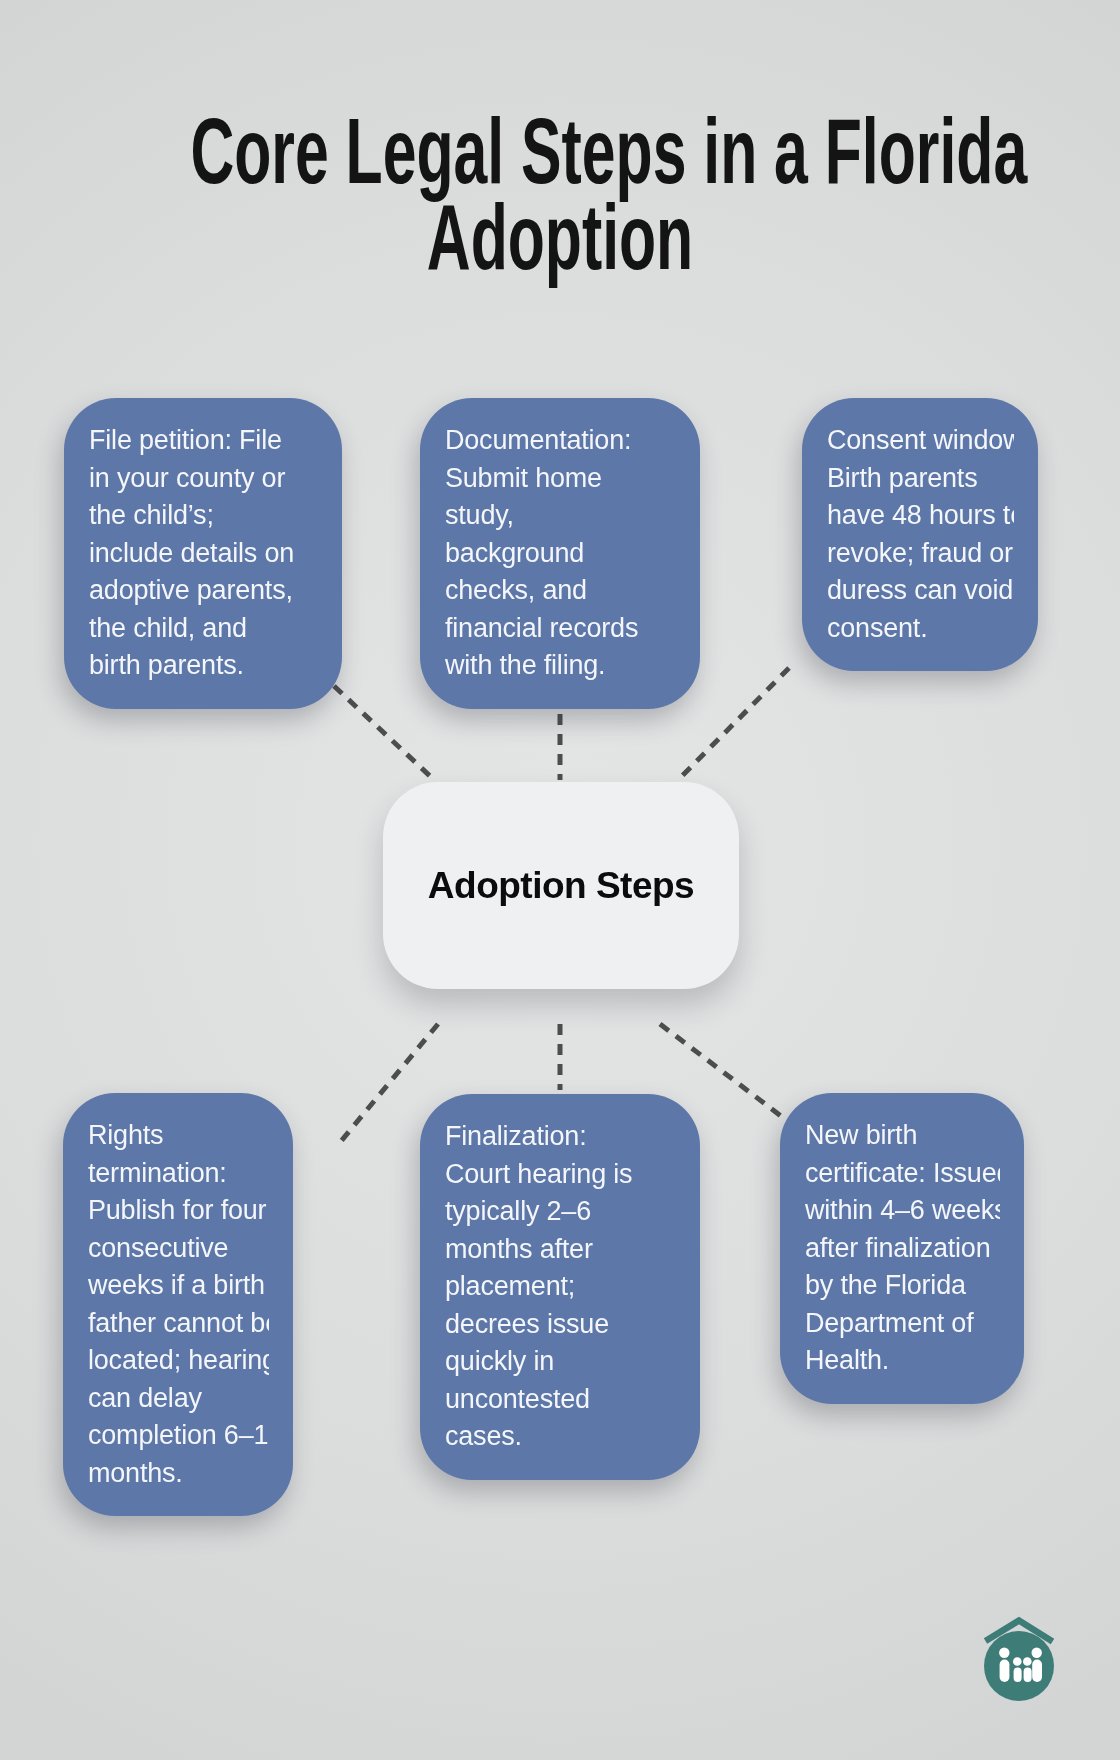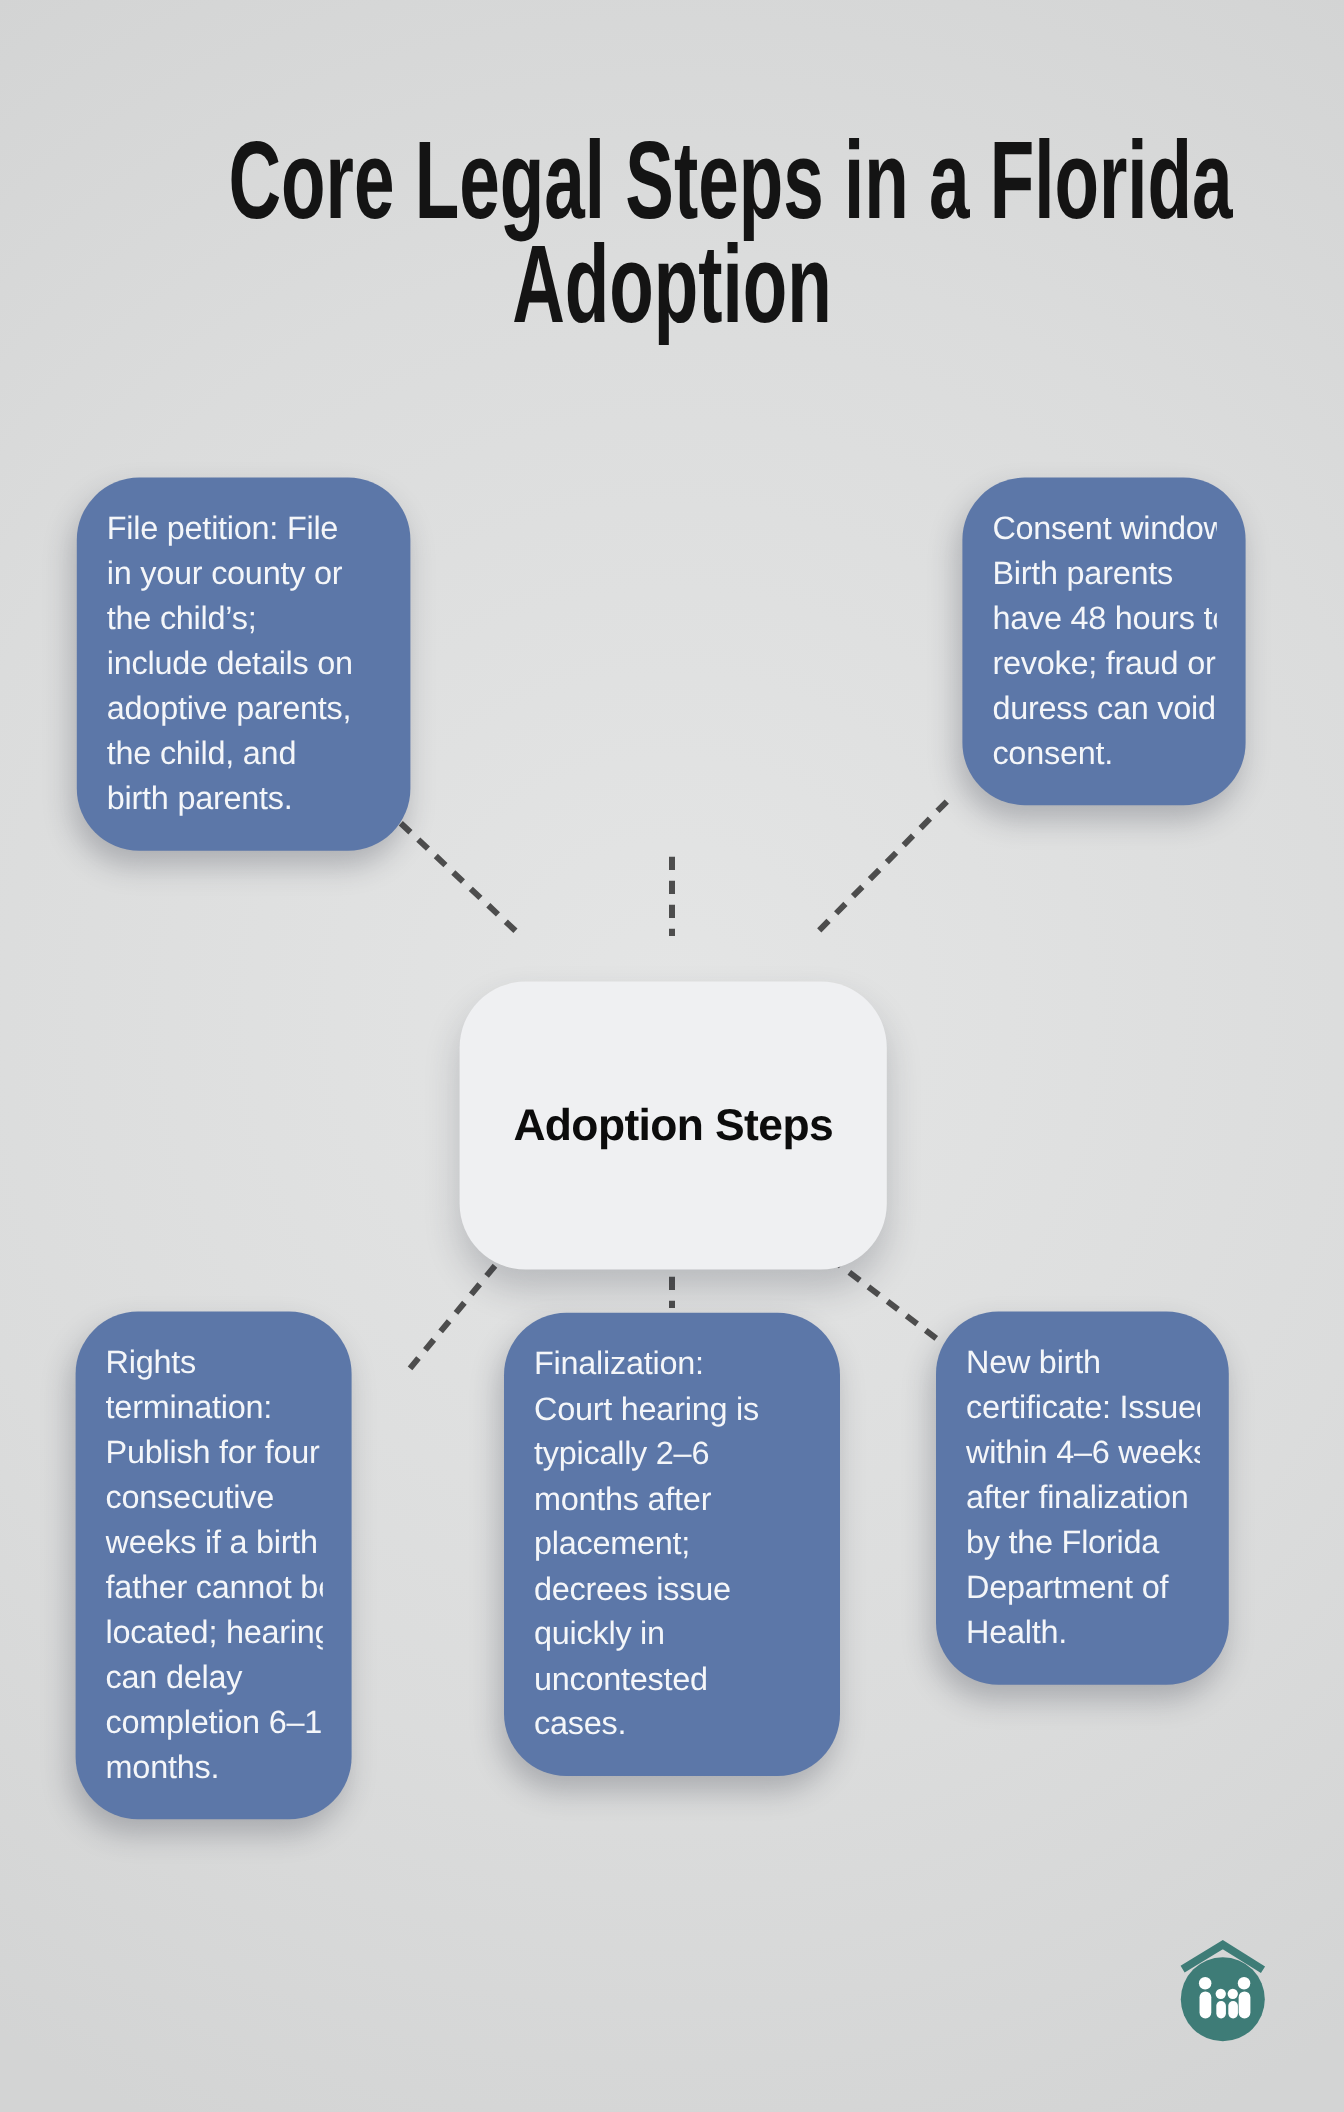--- a/index.html
+++ b/index.html
@@ -30,24 +30,24 @@
     color:#f4f6f9;font-size:27px;line-height:37.5px;font-weight:400;
     letter-spacing:-0.2px;
   }
   .box-1{left:64px;top:398px;width:278px;}
   .box-2{left:420px;top:398px;width:280px;}
   .box-3{left:802px;top:398px;width:236px;}
   .box-4{left:63px;top:1093px;width:230px;}
   .box-5{left:420px;top:1094px;width:280px;}
   .box-6{left:780px;top:1093px;width:244px;}
   .center-node{
-    position:absolute;left:383px;top:782px;width:356px;height:240px;
+    position:absolute;left:383px;top:782px;width:356px;height:207px;
     background:#eff0f2;border-radius:55px;
     box-shadow:0 16px 28px rgba(45,52,66,0.22);
-    display:flex;align-items:center;justify-content:center;margin-top:36px;
+    display:flex;align-items:center;justify-content:center;
   }
   .center-label{
     font-size:37px;font-weight:700;color:#0c0c0c;letter-spacing:-0.5px;
   }
   .logo{position:absolute;left:969px;top:1612px;}
 </style>
 </head>
 <body>
 
 <div class="canvas">
@@ -69,20 +69,29 @@
   <div class="step-box box-1">
     <p class="step-text">File petition: File
 in your county or
 the child’s;
 include details on
 adoptive parents,
 the child, and
 birth parents.</p>
   </div>
 
+  <div class="step-box box-2">
+    <p class="step-text">Documentation:
+Submit home
+study,
+background
+checks, and
+financial records
+with the filing.</p>
+  </div>
 
   <div class="step-box box-3">
     <p class="step-text">Consent window:
 Birth parents
 have 48 hours to
 revoke; fraud or
 duress can void
 consent.</p>
   </div>
 

